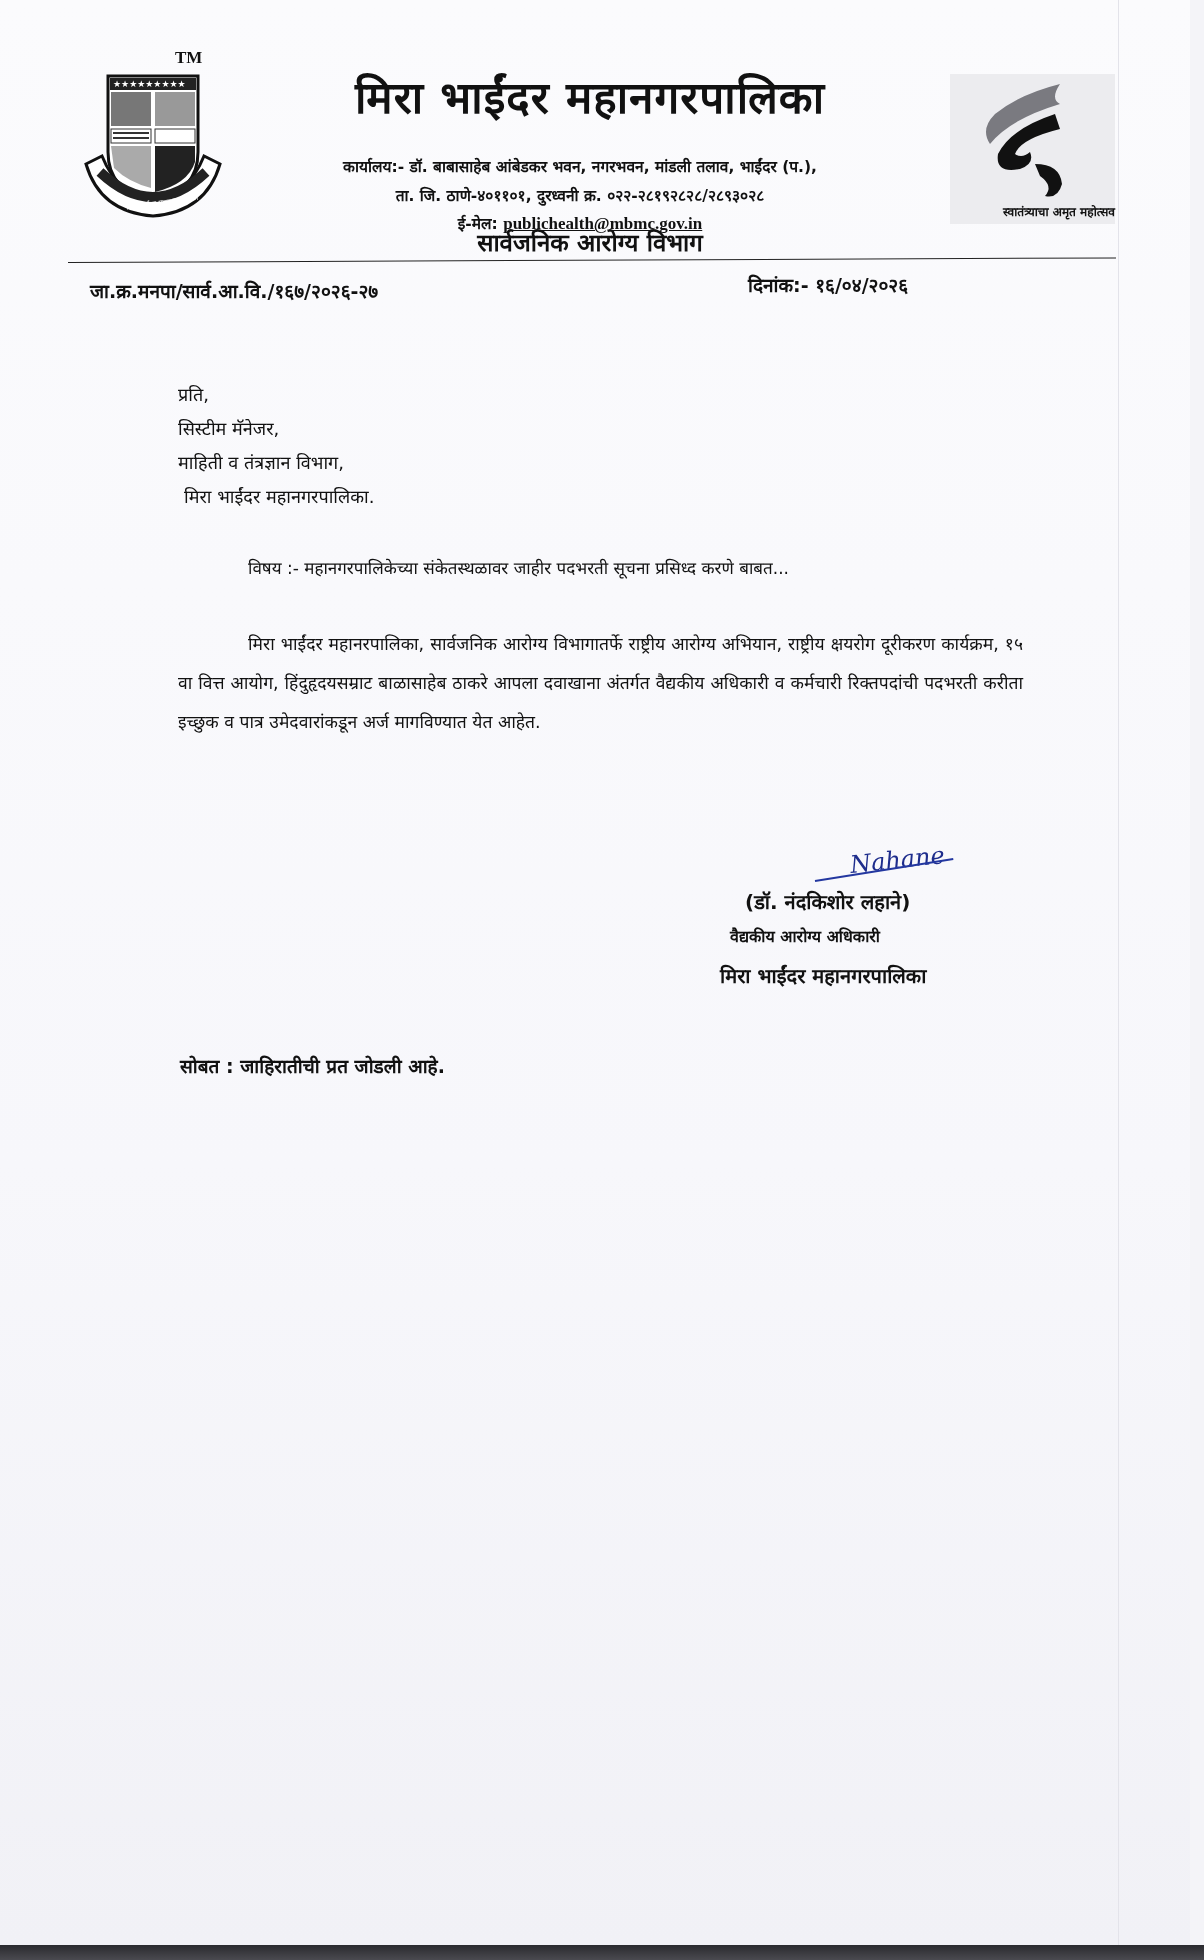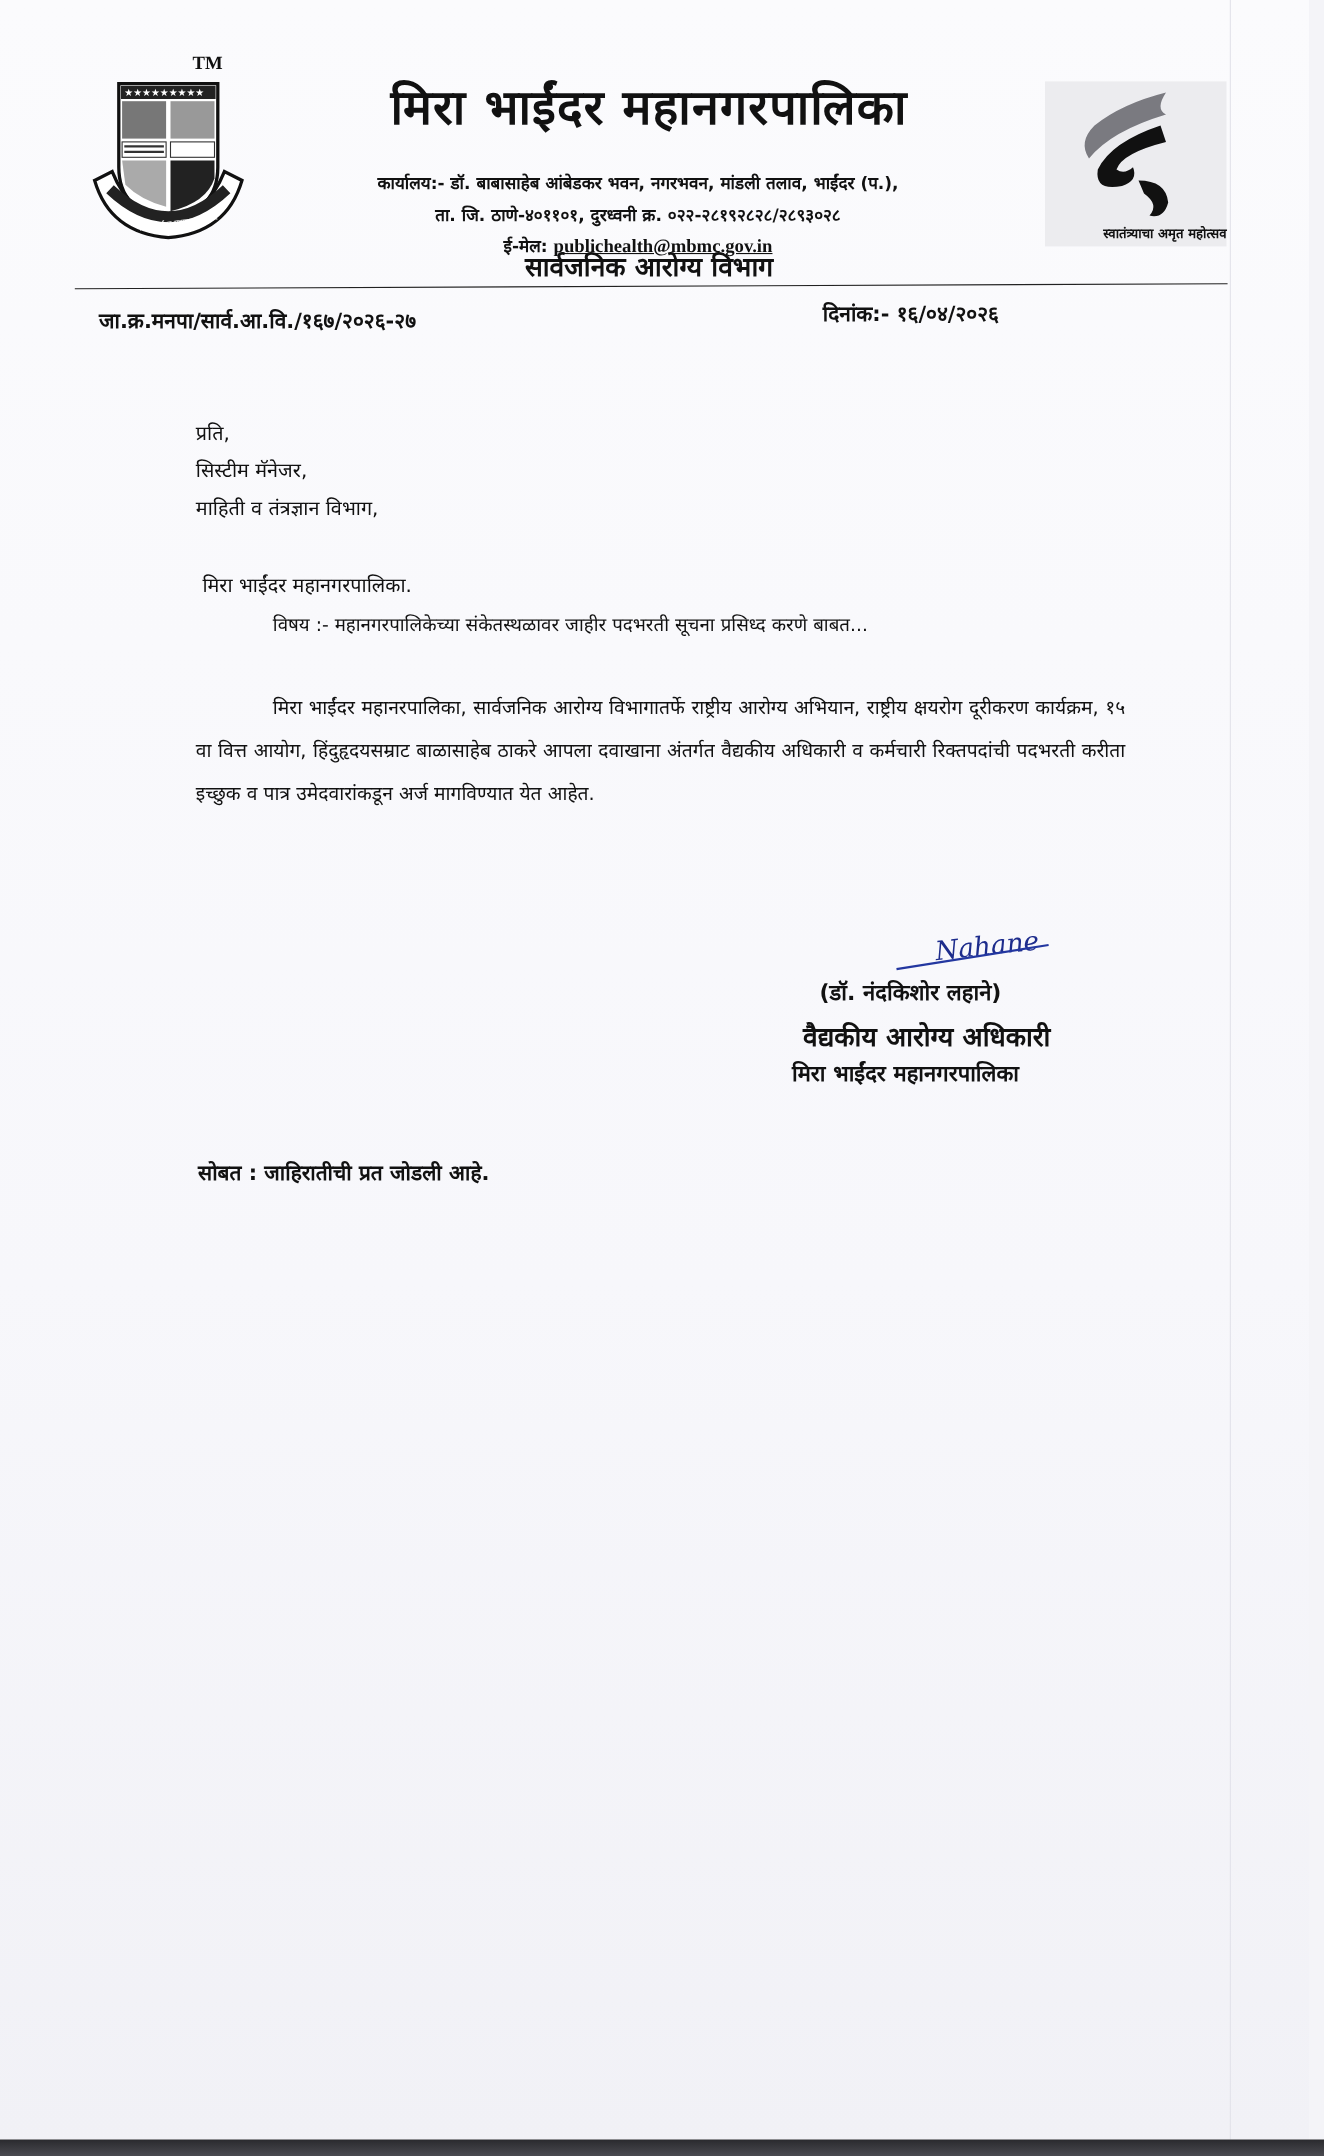--- a/index.html
+++ b/index.html
@@ -33,29 +33,29 @@
   .addr { position:absolute; left:250px; width:660px; text-align:center; font-size:15.5px; font-weight:bold;margin-top:25px; }
   .addr.l1 { top:130px; }
   .addr.l2 { top:159px; }
   .addr.l3 { top:187px; }
   .email { font-family:"Liberation Serif",serif; text-decoration:underline; font-size:17px; }
   .dept { position:absolute; left:310px; top:225px; width:560px; text-align:center; font-size:24px; font-weight:bold; }
   .rule { position:absolute; left:68px; top:262px; width:1048px; height:1px; background:#222; transform:rotate(-0.25deg); transform-origin:left; }
   .refno { position:absolute; left:90px; top:278px; font-size:19px; font-weight:bold; }
   .date { position:absolute; left:748px; top:272px; font-size:19px; font-weight:bold; }
   .addressee { position:absolute; left:178px; top:378px; font-size:18px; line-height:34px; }
-  .addressee div:last-child { padding-left:6px;margin-top:36px; }
+  .addressee div:last-child { padding-left:6px; }
   .subject { position:absolute; left:248px; top:556px; font-size:17px; }
   .para { position:absolute; left:178px; top:625px; width:845px; font-size:17.5px; line-height:39px; text-align:justify; }
   .para .indent { display:inline-block; width:70px; }
   .para2 { position:absolute; left:248px; top:770px; font-size:17.5px; }
   .signature { position:absolute; left:850px; top:846px; font-family:"DejaVu Serif",serif; font-style:italic; font-size:24px; color:#1d2c8c; transform:rotate(-6deg); }
   .sig-stroke { position:absolute; left:815px; top:880px; width:140px; height:2px; background:#2337a0; transform:rotate(-9deg); transform-origin:left; }
   .sign-name { position:absolute; left:745px; top:888px; font-size:20px; font-weight:bold; }
-  .sign-title { position:absolute; left:730px; top:925px; font-size:24px; font-weight:bold;text-align:center; }
+  .sign-title { position:absolute; left:730px; top:925px; font-size:16px; font-weight:bold;text-align:center; }
   .sign-org { position:absolute; left:720px; top:962px; font-size:20px; font-weight:bold; }
   .enclosure { position:absolute; left:180px; top:1053px; font-size:19px; font-weight:bold;text-align:center; }
 </style>
 </head>
 <body>
 
 <div class="page">
 
   <div class="tm">TM</div>
 

